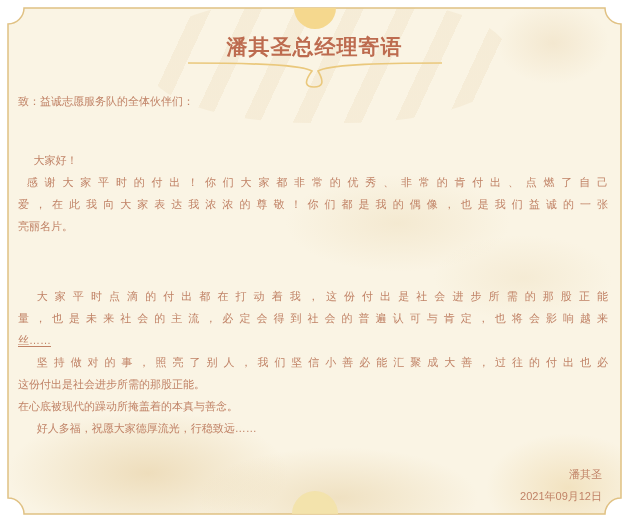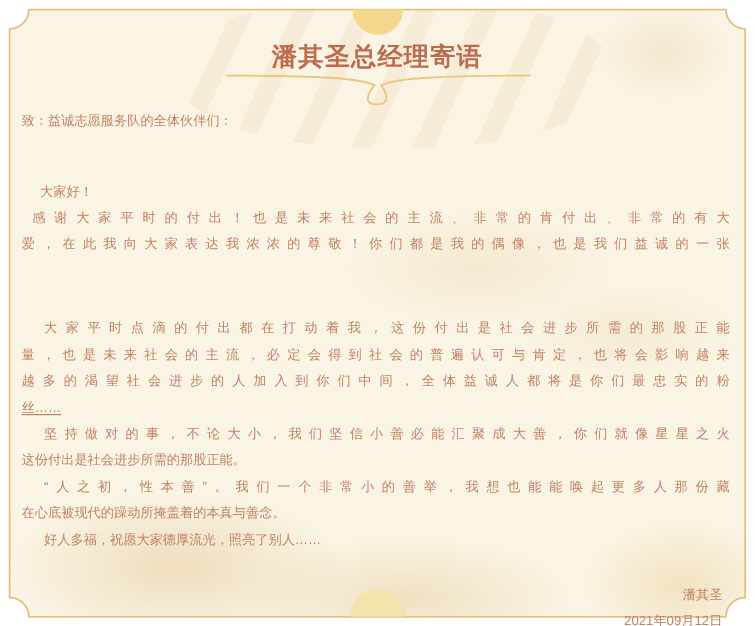--- a/index.html
+++ b/index.html
@@ -101,30 +101,29 @@
     <path class="semi-bottom" d="M 292 514 A 23 23 0 0 1 338 514 Z"></path>
     <path class="ribbon" d="M 188 63 C 262 63 301 65 312 71 C 303 83 306 87 314 87 C 322 87 325 83 318 71 C 329 65 368 63 442 63"></path>
   </svg>
 
   <div class="title">潘其圣总经理寄语</div>
 
   <div class="letter-body">
 
     <div class="line">致：益诚志愿服务队的全体伙伴们：</div>
       <div class="line" style="text-indent: 1.4em; margin-top: 37px;">大家好！</div>
-      <div class="line fill" style="text-indent: 0.8em;">感谢大家平时的付出！也是未来社会的主流、非常的肯付出、非常的有大</div>
+      <div class="line fill" style="text-indent: 0.8em;">感谢大家平时的付出！你们大家都非常的优秀、非常的肯付出、点燃了自己</div>
       <div class="line fill">爱，在此我向大家表达我浓浓的尊敬！你们都是我的偶像，也是我们益诚的一张</div>
+      <div class="line">亮丽名片。</div>
       <div class="line fill" style="text-indent: 1.7em; margin-top: 48px;">大家平时点滴的付出都在打动着我，这份付出是社会进步所需的那股正能</div>
       <div class="line fill">量，也是未来社会的主流，必定会得到社会的普遍认可与肯定，也将会影响越来</div>
-      <div class="line fill">越多的渴望社会进步的人加入到你们中间，全体益诚人都将是你们最忠实的粉</div>
       <div class="line u">丝……</div>
-      <div class="line fill" style="text-indent: 1.7em;">坚持做对的事，不论大小，我们坚信小善必能汇聚成大善，你们就像星星之火</div>
+      <div class="line fill" style="text-indent: 1.7em;">坚持做对的事，照亮了别人，我们坚信小善必能汇聚成大善，过往的付出也必</div>
       <div class="line">这份付出是社会进步所需的那股正能。</div>
-      <div class="line fill" style="text-indent: 1.7em;">“人之初，性本善”。我们一个非常小的善举，我想也能能唤起更多人那份藏</div>
       <div class="line">在心底被现代的躁动所掩盖着的本真与善念。</div>
-      <div class="line" style="text-indent: 1.7em;">好人多福，祝愿大家德厚流光，照亮了别人……</div>
+      <div class="line" style="text-indent: 1.7em;">好人多福，祝愿大家德厚流光，行稳致远……</div>
       <div class="sig-block">
       <div class="sig-line">潘其圣</div>
       <div class="sig-line">2021年09月12日</div>
     </div>
   </div>
 
 </div>
 
 </body></html>

